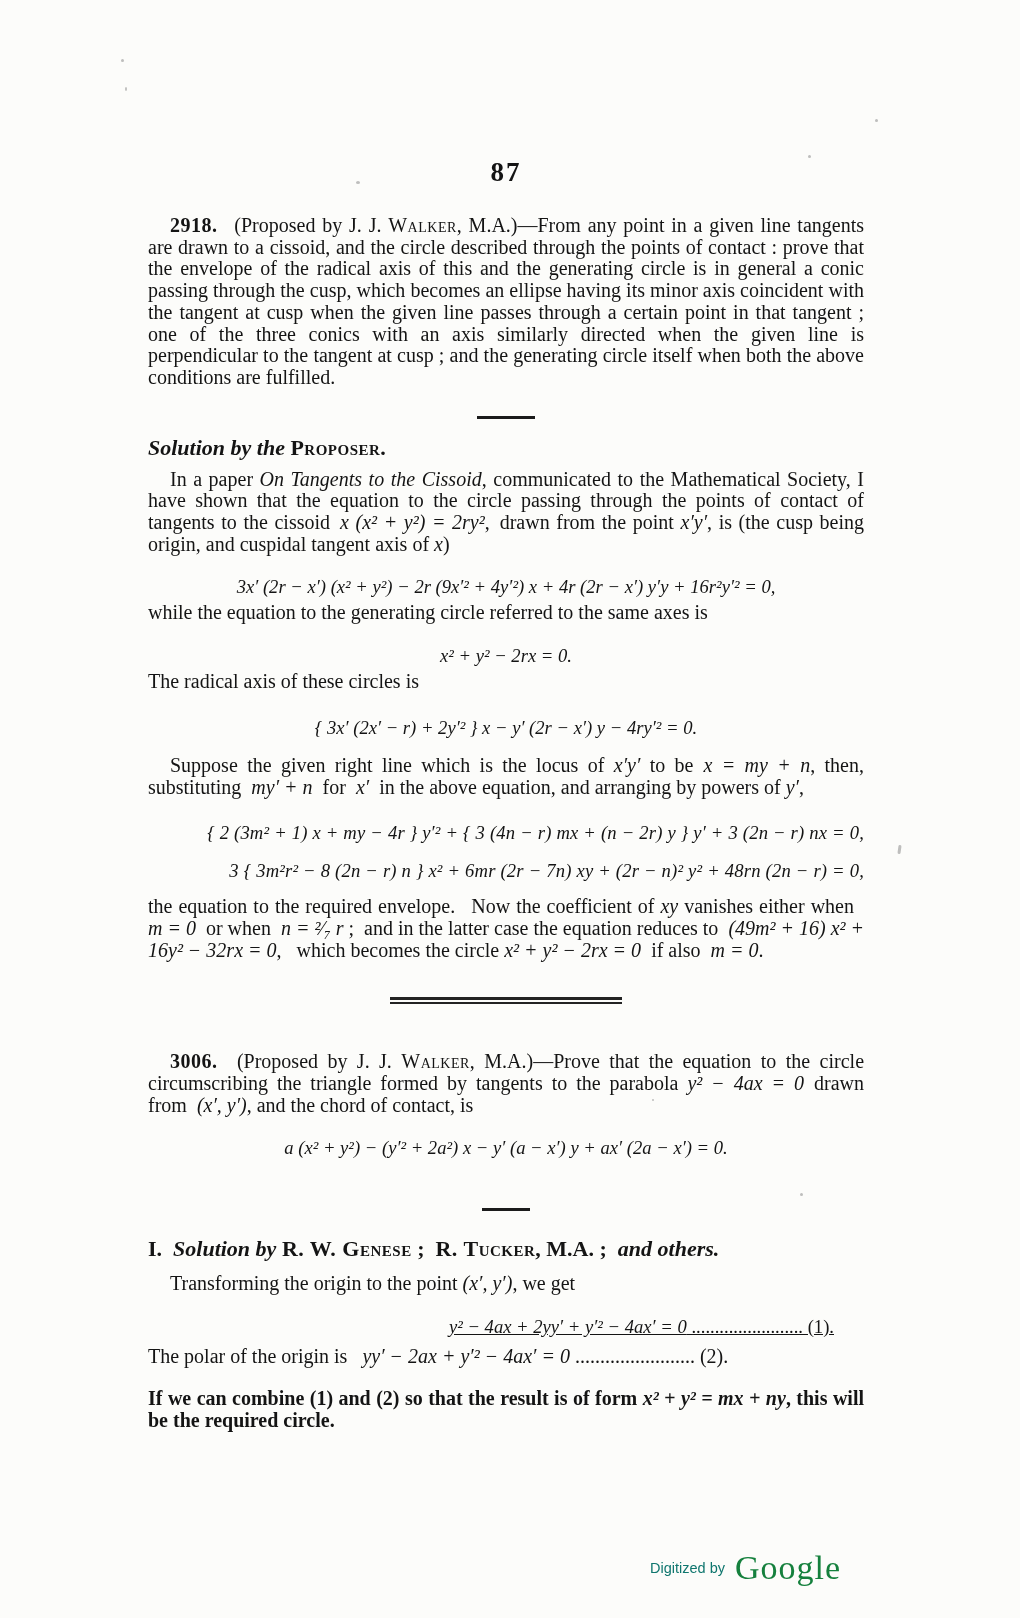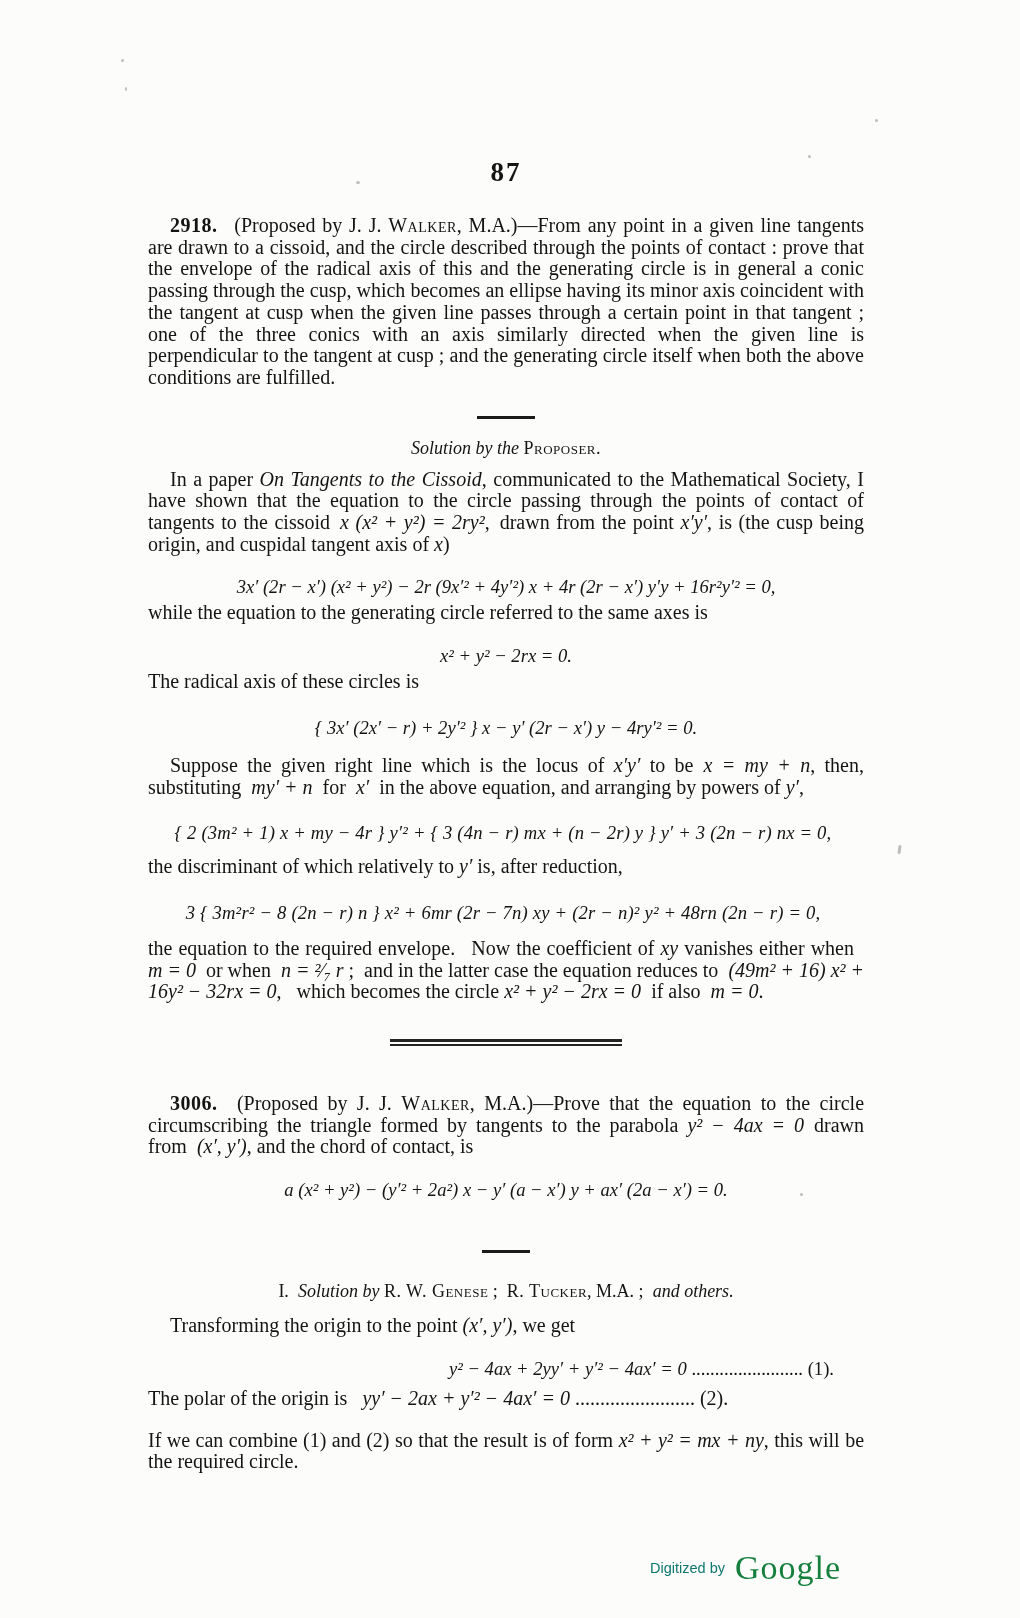--- a/index.html
+++ b/index.html
@@ -7,23 +7,23 @@
     position:relative;width:1020px;height:1618px;background:#fcfcfa;
     font-family:"Liberation Serif","DejaVu Serif",serif;color:#141414;
     overflow:hidden;
   }
   .col{position:absolute;left:148px;top:0;width:716px;}
   .pnum{padding-top:157px;text-align:center;font-size:27px;font-weight:bold;letter-spacing:2px;}
   .p{font-size:20px;line-height:21.7px;text-align:justify;}
   .p.indent{text-indent:22px;}
   .eq{font-size:18.6px;line-height:24px;text-align:center;font-style:italic;}
   .eq.tall{line-height:29px;}
-  .eq.full{text-align:center;margin-left:-6px;letter-spacing:0.2px;}
+  .eq.full{text-align:right;margin-left:-6px;letter-spacing:0.2px;}
   .eq-labeled{font-size:18.6px;line-height:24px;text-align:right;padding-right:30px;}
-  .hdr{font-size:18px;line-height:24px;text-align:center;}
+  .hdr{font-size:22px;line-height:24px;text-align:left;font-weight:bold;}
   .p-r{font-style:normal;}
   .p-i{font-style:italic;}
   .p-b{font-weight:bold;letter-spacing:0.5px;}
   .p-c{font-variant:small-caps;letter-spacing:0.5px;}
   .p-m{font-style:italic;}
   .rule-short{width:58px;height:3px;background:#1b1b1b;margin:27px auto 0;}
   .rule-short.r2{width:48px;margin-top:48px;}
   .rule-double{width:232px;height:7px;border-top:3px solid #232323;border-bottom:2px solid #232323;margin:36px auto 0;box-sizing:border-box;}
   .footer{position:absolute;left:650px;top:1549px;display:flex;align-items:center;gap:10px;}
   .digitized{font-family:"Liberation Sans","DejaVu Sans",sans-serif;font-size:14.5px;color:#0f766e;}
@@ -39,23 +39,23 @@
   .m-e3{margin-top:4px;}
   .m-s2{margin-top:13px;}
   .m-e4{margin-top:9px;}
   .m-disc{margin-top:9px;}
   .m-e5{margin-top:9px;}
   .m-s3{margin-top:11px;}
   .m-prob2{margin-top:47px;}
   .m-e6{margin-top:1px;}
   .m-sol2hdr{margin-top:26px;}
   .m-t1{margin-top:12px;}
-  .m-eqlab{margin-top:17px;}
+  .m-eqlab{margin-top:17px;text-decoration:underline;}
   .m-polar{margin-top:7px;}
-  .m-t2{}
+  .m-t2{font-weight:bold;}
 </style>
 </head>
 <body>
 
 <div class="page">
   <div class="col">
 
     <div class="pnum">87</div>
 
     <p class="p indent m-prob1"><span class="p-b">2918.</span><span class="p-r">  (Proposed by J. J. </span><span class="p-c">Walker</span><span class="p-r">, M.A.)—From any point in a given line tangents are drawn to a cissoid, and the circle described through the points of contact&nbsp;: prove that the envelope of the radical axis of this and the generating circle is in general a conic passing through the cusp, which becomes an ellipse having its minor axis coincident with the tangent at cusp when the given line passes through a certain point in that tangent&nbsp;; one of the three conics with an axis similarly directed when the given line is perpendicular to the tangent at cusp&nbsp;; and the generating circle itself when both the above conditions are fulfilled.</span></p>
@@ -73,21 +73,20 @@
     <div class="eq m-e2">x² + y² − 2rx = 0.</div>
 
     <p class="p m-line">The radical axis of these circles is</p>
 
     <div class="eq tall m-e3">{ 3x′ (2x′ − r) + 2y′² } x − y′ (2r − x′) y − 4ry′² = 0.</div>
 
     <p class="p indent m-s2"><span class="p-r">Suppose the given right line which is the locus of </span><span class="p-m">x′y′</span><span class="p-r"> to be </span><span class="p-m">x = my + n</span><span class="p-r">, then, substituting </span><span class="p-m">my′ + n</span><span class="p-r"> for </span><span class="p-m">x′</span><span class="p-r"> in the above equation, and arranging by powers of </span><span class="p-m">y′</span><span class="p-r">,</span></p>
 
     <div class="eq tall full m-e4">{ 2 (3m² + 1) x + my − 4r } y′² + { 3 (4n − r) mx + (n − 2r) y } y′ + 3 (2n − r) nx = 0,</div>
 
-    <p class="p m-disc"><span class="p-r">the discriminant of which relatively to </span><span class="p-m">y′</span><span class="p-r"> is, after reduction,</span></p>
 
     <div class="eq tall full m-e5">3 { 3m²r² − 8 (2n − r) n } x² + 6mr (2r − 7n) xy + (2r − n)² y² + 48rn (2n − r) = 0,</div>
 
     <p class="p m-s3"><span class="p-r">the equation to the required envelope.  Now the coefficient of </span><span class="p-m">xy</span><span class="p-r"> vanishes either when </span><span class="p-m">m = 0</span><span class="p-r"> or when </span><span class="p-m">n = ²⁄₇ r</span><span class="p-r">&nbsp;; and in the latter case the equation reduces to </span><span class="p-m">(49m² + 16) x² + 16y² − 32rx = 0</span><span class="p-r">,  which becomes the circle </span><span class="p-m">x² + y² − 2rx = 0</span><span class="p-r"> if also </span><span class="p-m">m = 0</span><span class="p-r">.</span></p>
 
     <div class="rule-double"></div>
 
     <p class="p indent m-prob2"><span class="p-b">3006.</span><span class="p-r">  (Proposed by J. J. </span><span class="p-c">Walker</span><span class="p-r">, M.A.)—Prove that the equation to the circle circumscribing the triangle formed by tangents to the parabola </span><span class="p-m">y² − 4ax = 0</span><span class="p-r"> drawn from </span><span class="p-m">(x′, y′)</span><span class="p-r">, and the chord of contact, is</span></p>
 
     <div class="eq m-e6">a (x² + y²) − (y′² + 2a²) x − y′ (a − x′) y + ax′ (2a − x′) = 0.</div>

